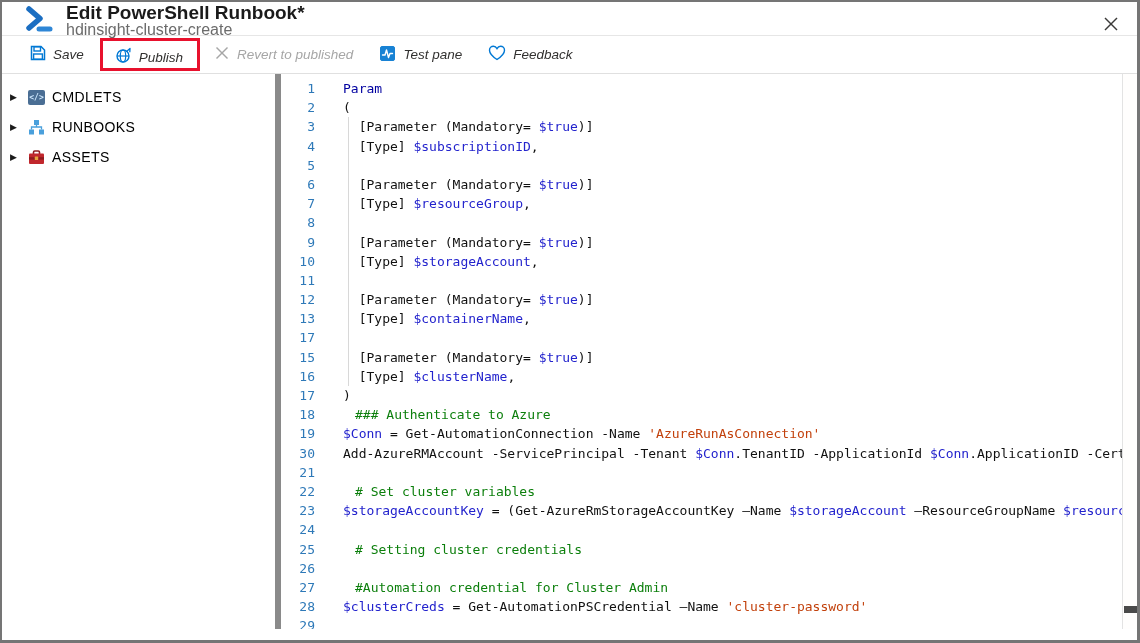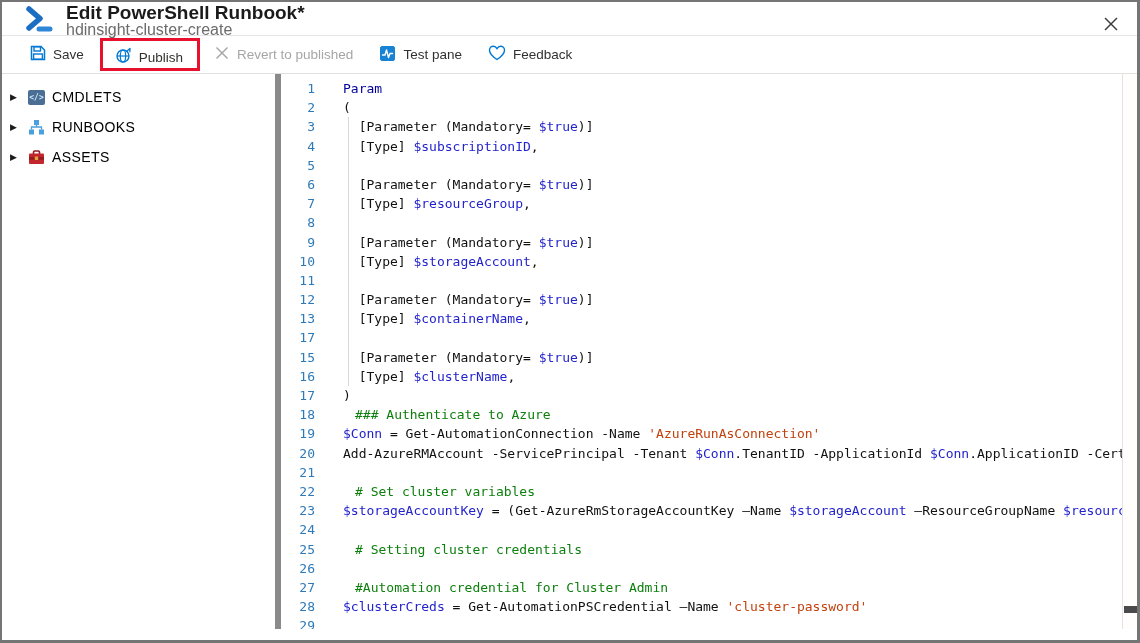--- a/index.html
+++ b/index.html
@@ -24,21 +24,21 @@
   .close-btn{ position:absolute; right:16px; top:12px; width:20px; height:20px; cursor:pointer; }
 
   
   .tbar{
     height:38px; display:flex; align-items:center; padding-left:22px;
     border-bottom:1px solid #e0e0e0; background:#fff;
   }
   .tbtn{
     display:flex; align-items:center; gap:7px; border:none; background:none;
     font-family:"Liberation Sans", sans-serif; font-size:13.5px; color:#323130;
-    padding:4px 6px; cursor:pointer; white-space:nowrap;
+    padding:4px 6px; cursor:pointer; white-space:nowrap;font-style:italic;
   }
   .tbtn.disabled{ color:#a6a6a6; cursor:default; }
   .tbtn svg{ flex:none; }
   .pub-box{
     border:3px solid #e8112d; display:flex; align-items:flex-start;
     margin:0 8px 0 10px; padding:2px 8px 2px 6px; height:33px;
   }
   .gap-md{ margin-left:14px; }
 
   
@@ -225,21 +225,21 @@
           <div class="crow"><span class="ln">10</span><span class="ct"><span class="p">  [Type] </span><span class="v">$storageAccount</span><span class="p">,</span></span></div>
           <div class="crow"><span class="ln">11</span><span class="ct"></span></div>
           <div class="crow"><span class="ln">12</span><span class="ct"><span class="p">  [Parameter (Mandatory= </span><span class="v">$true</span><span class="p">)]</span></span></div>
           <div class="crow"><span class="ln">13</span><span class="ct"><span class="p">  [Type] </span><span class="v">$containerName</span><span class="p">,</span></span></div>
           <div class="crow"><span class="ln">17</span><span class="ct"></span></div>
           <div class="crow"><span class="ln">15</span><span class="ct"><span class="p">  [Parameter (Mandatory= </span><span class="v">$true</span><span class="p">)]</span></span></div>
           <div class="crow"><span class="ln">16</span><span class="ct"><span class="p">  [Type] </span><span class="v">$clusterName</span><span class="p">,</span></span></div>
           <div class="crow"><span class="ln">17</span><span class="ct"><span class="p">)</span></span></div>
           <div class="crow"><span class="ln">18</span><span class="ct"><span class="cm">### Authenticate to Azure</span></span></div>
           <div class="crow"><span class="ln">19</span><span class="ct"><span class="v">$Conn</span><span class="p"> = Get-AutomationConnection -Name </span><span class="s">'AzureRunAsConnection'</span></span></div>
-          <div class="crow"><span class="ln">20</span><span class="ct"><span class="p">Add-AzureRMAccount -ServicePrincipal -Tenant </span><span class="v">$Conn</span><span class="p">.TenantID -ApplicationId </span><span class="v">$Conn</span><span class="p">.ApplicationID -Certifi</span></span></div>
+          <div class="crow"><span class="ln">30</span><span class="ct"><span class="p">Add-AzureRMAccount -ServicePrincipal -Tenant </span><span class="v">$Conn</span><span class="p">.TenantID -ApplicationId </span><span class="v">$Conn</span><span class="p">.ApplicationID -Certifi</span></span></div>
           <div class="crow"><span class="ln">21</span><span class="ct"></span></div>
           <div class="crow"><span class="ln">22</span><span class="ct"><span class="cm"># Set cluster variables</span></span></div>
           <div class="crow"><span class="ln">23</span><span class="ct"><span class="v">$storageAccountKey</span><span class="p"> = (Get-AzureRmStorageAccountKey –Name </span><span class="v">$storageAccount</span><span class="p"> –ResourceGroupName </span><span class="v">$resourceGr</span></span></div>
           <div class="crow"><span class="ln">24</span><span class="ct"></span></div>
           <div class="crow"><span class="ln">25</span><span class="ct"><span class="cm"># Setting cluster credentials</span></span></div>
           <div class="crow"><span class="ln">26</span><span class="ct"></span></div>
           <div class="crow"><span class="ln">27</span><span class="ct"><span class="cm">#Automation credential for Cluster Admin</span></span></div>
           <div class="crow"><span class="ln">28</span><span class="ct"><span class="v">$clusterCreds</span><span class="p"> = Get-AutomationPSCredential –Name </span><span class="s">'cluster-password'</span></span></div>
           <div class="crow"><span class="ln">29</span><span class="ct"></span></div>
         </div>

